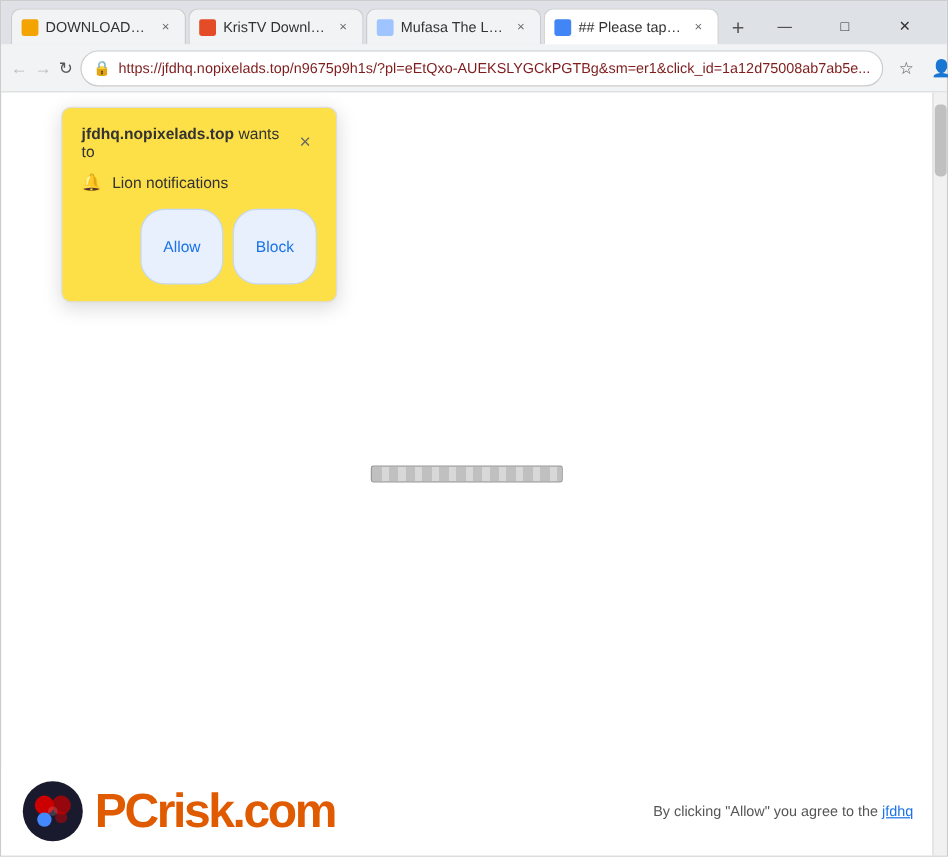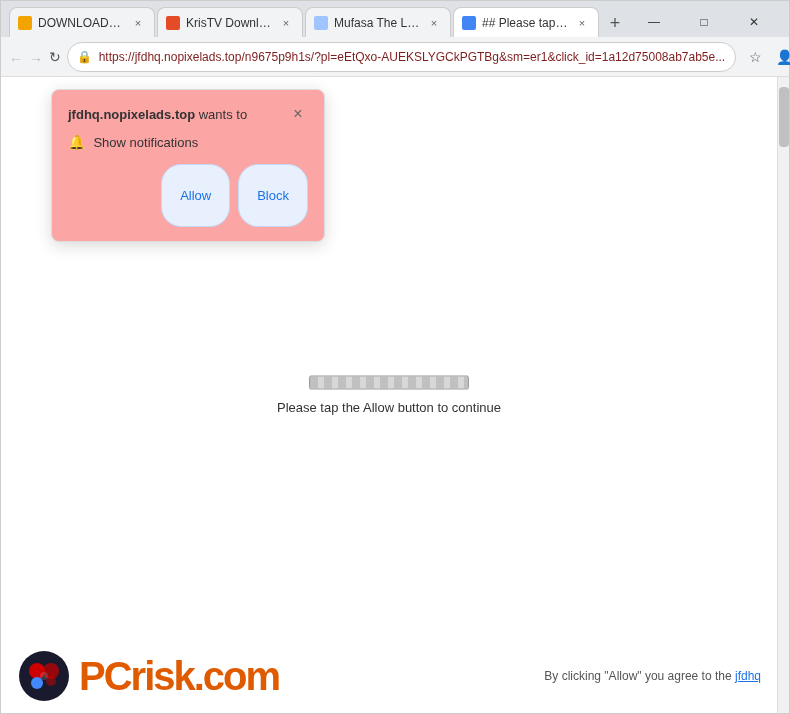--- a/index.html
+++ b/index.html
@@ -210,26 +210,26 @@
       position: absolute;
       top: 10px;
       left: 1px;
     }
 
     
     .notification-popup {
       position: absolute;
       top: 12px;
       left: 50px;
-      background: #fca5a5;
+      background: #fde047;
       border: 1px solid #ddd;
       border-radius: 8px;
       box-shadow: 0 4px 16px rgba(0,0,0,0.15);
       padding: 14px 16px 14px 16px;
-      width: 274px;
+      width: 230px;
       z-index: 100;
     }
 
     .popup-header {
       display: flex;
       align-items: center;
       justify-content: space-between;
       margin-bottom: 10px;
     }
 
@@ -437,32 +437,31 @@
       <div class="notification-popup">
         <div class="popup-header">
           <span class="popup-title">
             <strong>jfdhq.nopixelads.top</strong><span> wants to</span>
           </span>
           <div class="popup-close">×</div>
         </div>
 
         <div class="popup-permission">
           <span class="bell-icon">🔔</span>
-          <span>Show notifications</span>
+          <span>Lion notifications</span>
         </div>
 
         <div class="popup-buttons">
           <button class="popup-btn allow">Allow</button>
           <button class="popup-btn block">Block</button>
         </div>
       </div>
 
       <div class="page-center-content">
         <div class="progress-bar-container"></div>
-        <div class="progress-text">Please tap the Allow button to continue</div>
       </div>
 
       <div class="bottom-bar">
         <div class="pcrisk-logo">
 
           <svg class="pc-icon" viewBox="0 0 54 54" xmlns="http://www.w3.org/2000/svg">
             <circle cx="27" cy="27" r="25" fill="#1a1a2e"></circle>
             <circle cx="20" cy="22" r="8" fill="#cc0000"></circle>
             <circle cx="34" cy="22" r="8" fill="#cc0000" opacity="0.7"></circle>
             <circle cx="20" cy="34" r="6" fill="#4488ff"></circle>

